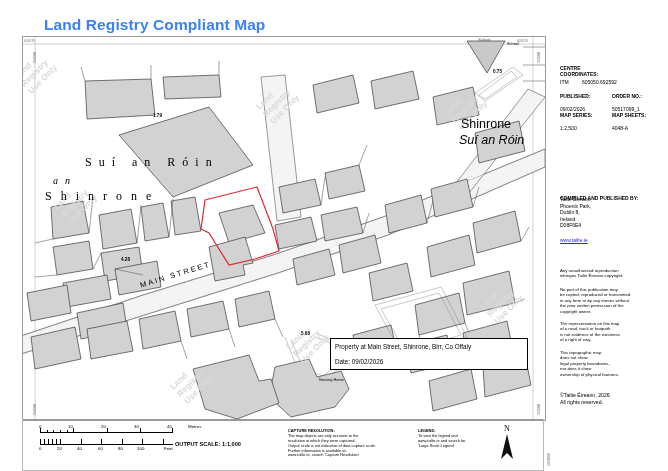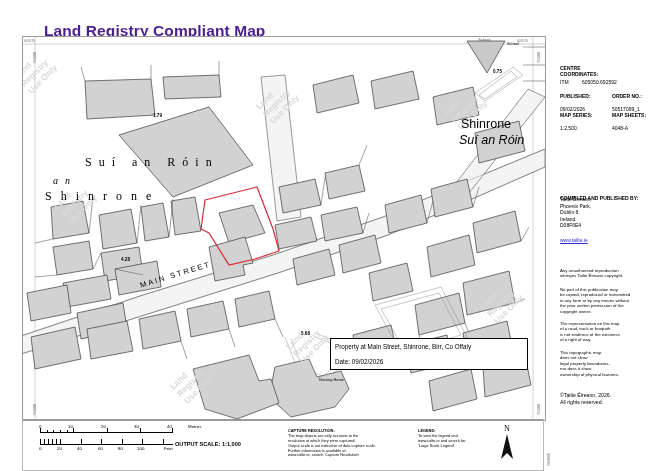--- a/index.html
+++ b/index.html
@@ -1,20 +1,20 @@
 <!DOCTYPE html>
 <html><head>
 <meta charset="utf-8">
 <style>
   html,body{margin:0;padding:0;background:#fff;}
   body{width:668px;height:471px;overflow:hidden;font-family:"Liberation Sans",sans-serif;}
   .page{position:relative;width:668px;height:471px;background:#ffffff;}
 
   
-  .title{position:absolute;left:44px;top:22px;font-size:15.5px;font-weight:bold;color:#4c1d95;letter-spacing:.1px;}
+  .title{position:absolute;left:44px;top:16px;font-size:15.5px;font-weight:bold;color:#3b82f6;letter-spacing:.1px;}
 
   
   .mapframe{position:absolute;left:22px;top:36px;width:522px;height:383px;border:1px solid #9a9a9a;background:#ffffff;overflow:hidden;}
   .mapclip{position:absolute;inset:0;overflow:hidden;}
   svg.mapsvg{position:absolute;left:0;top:0;}
 
   
   .gridlbl{position:absolute;font-size:3.2px;color:#6d6d6d;font-family:"Liberation Sans",sans-serif;letter-spacing:.1px;white-space:nowrap;}
   .gridlbl.vert{transform:rotate(-90deg);transform-origin:0 0;}
 

